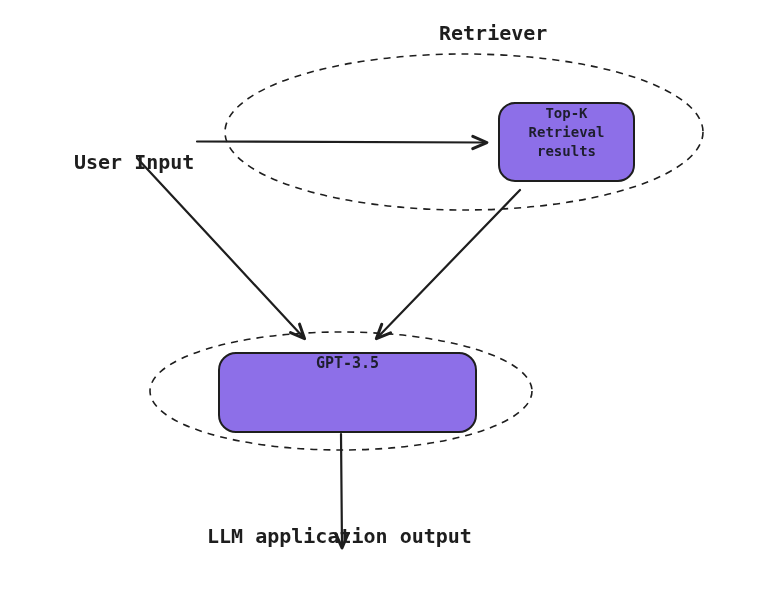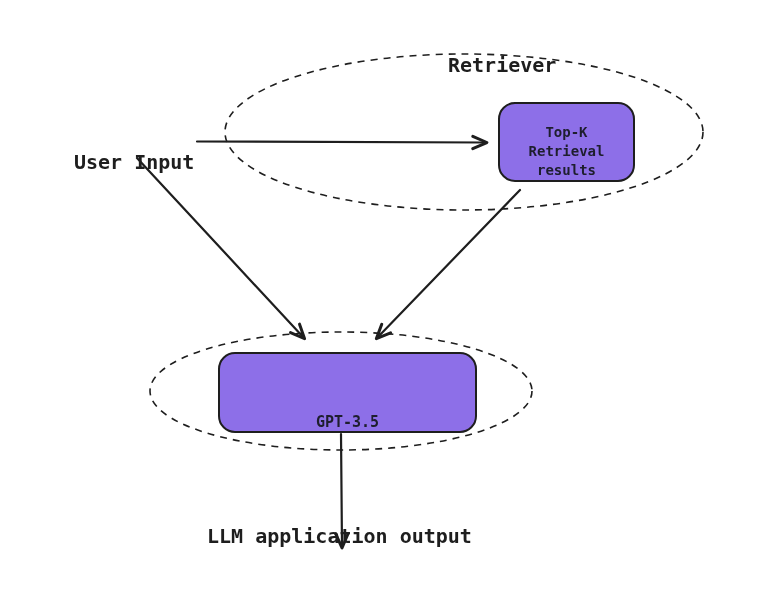--- a/index.html
+++ b/index.html
@@ -49,32 +49,32 @@
   .label.small {
     font-size: 10.5px;
     line-height: 1.25;
   }
   .node {
     position: absolute;
     background: var(--fill, #8d6fe8);
     border: 2.5px solid var(--stroke, #1e1e1e);
     border-radius: 17px;
     display: flex;
-    align-items: flex-end;
+    align-items: flex-start;
     justify-content: center;
     text-align: center;
     font-weight: 700;
     color: var(--text, #1e1e2e);
   }
   .node .node-label { white-space: pre-line; }
   #topk-node { left: 498px; top: 102px; width: 137px; height: 80px; font-size: 14px; line-height: 1.36; }
-  #gpt-node  { left: 218px; top: 352px; width: 259px; height: 81px; font-size: 15px; }
+  #gpt-node  { left: 218px; top: 352px; width: 259px; height: 81px; font-size: 15px; border-radius: 18px; }
 
   #user-input-label      { left: 74px;  top: 126px; margin-top: 24px; }
-  #retriever-title       { left: 448px; top: 21px; margin-top: 32px;  }
+  #retriever-title       { left: 439px; top: 21px;  }
   #generator-title       { left: 495px; top: 329px; }
   #search-edge-label     { left: 247px; top: 113px; }
   #llm-output-label      { left: 207px; top: 524px; }
 </style>
 </head>
 <body>
 
 <div id="canvas">
 
   <svg id="edges-layer" width="758" height="598" viewBox="0 0 758 598">

